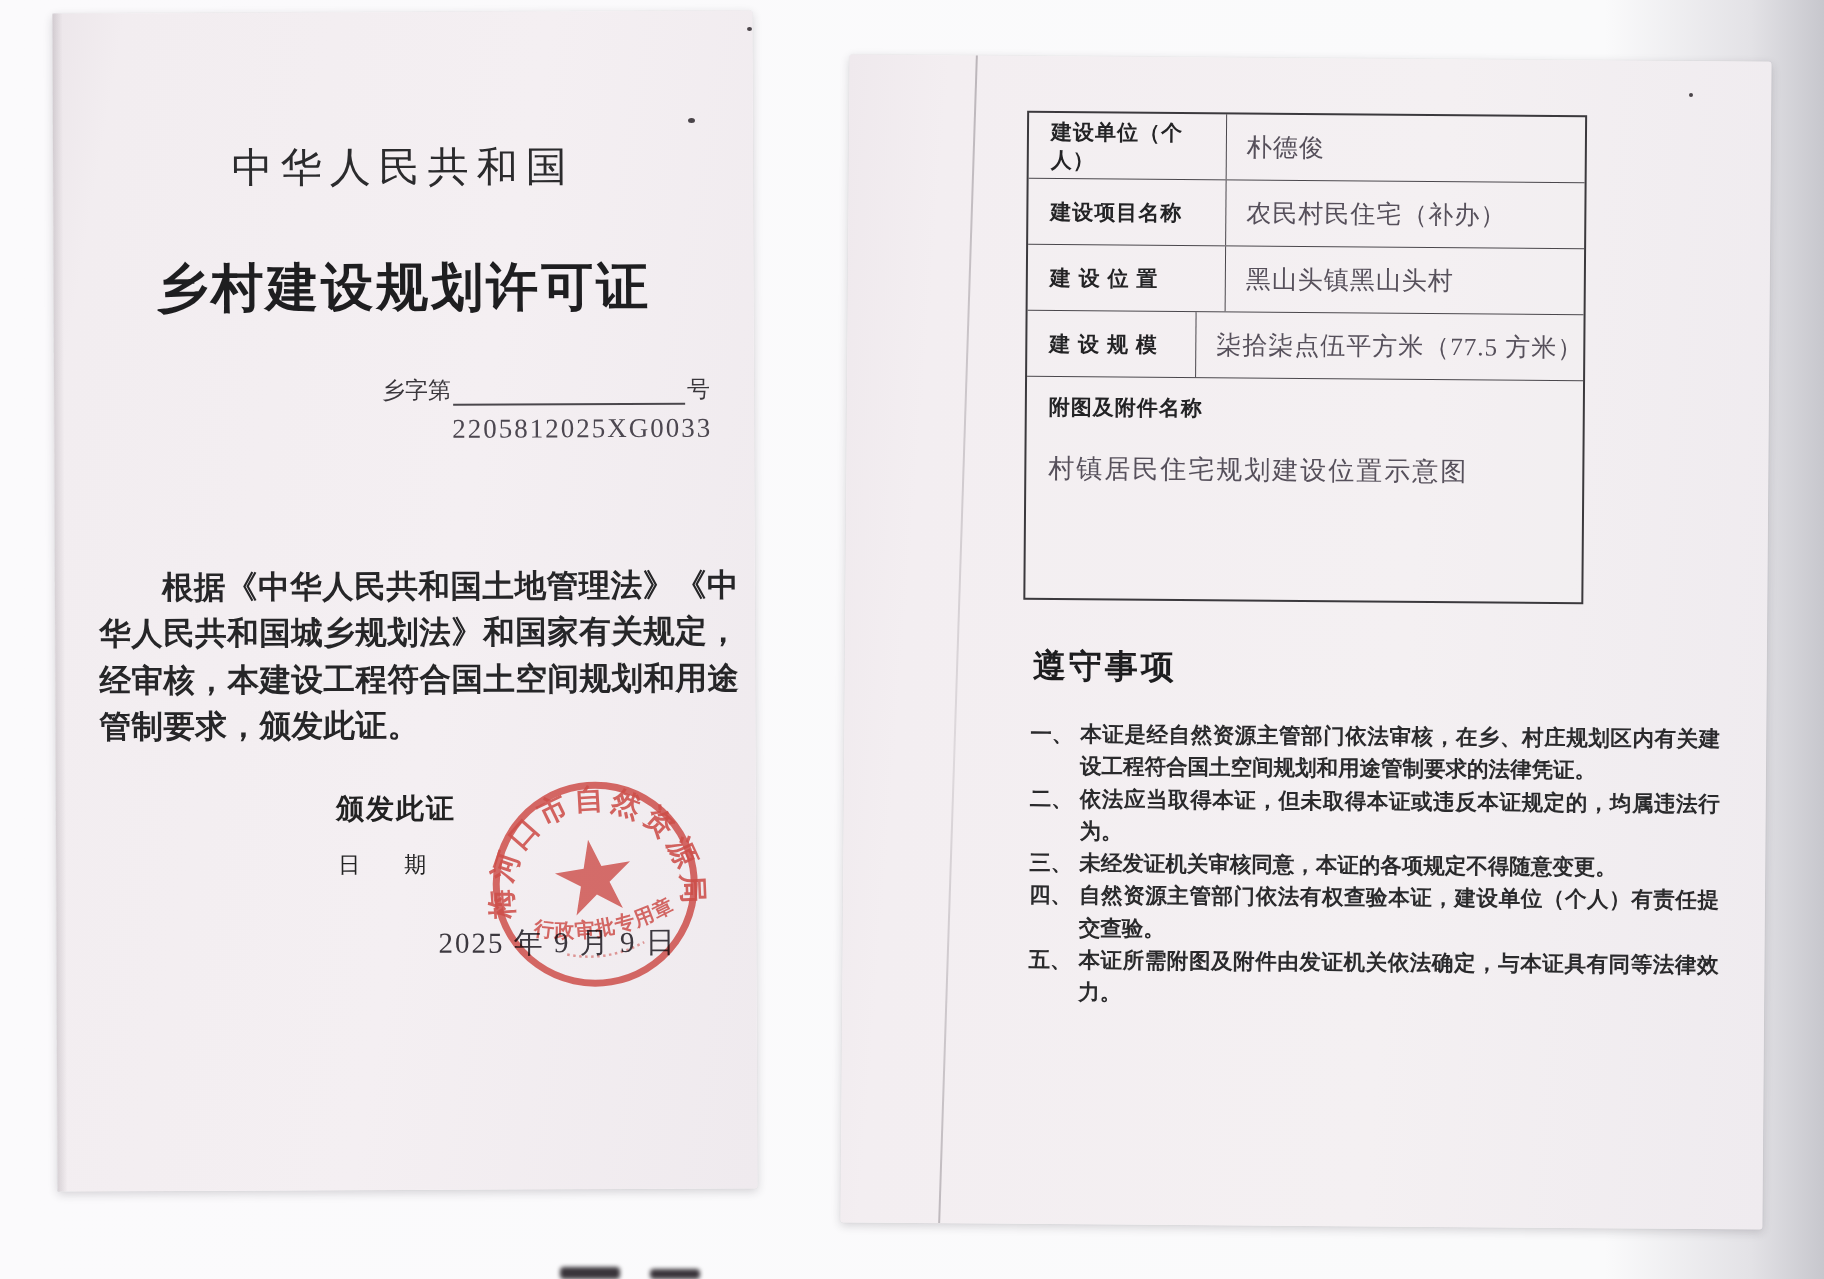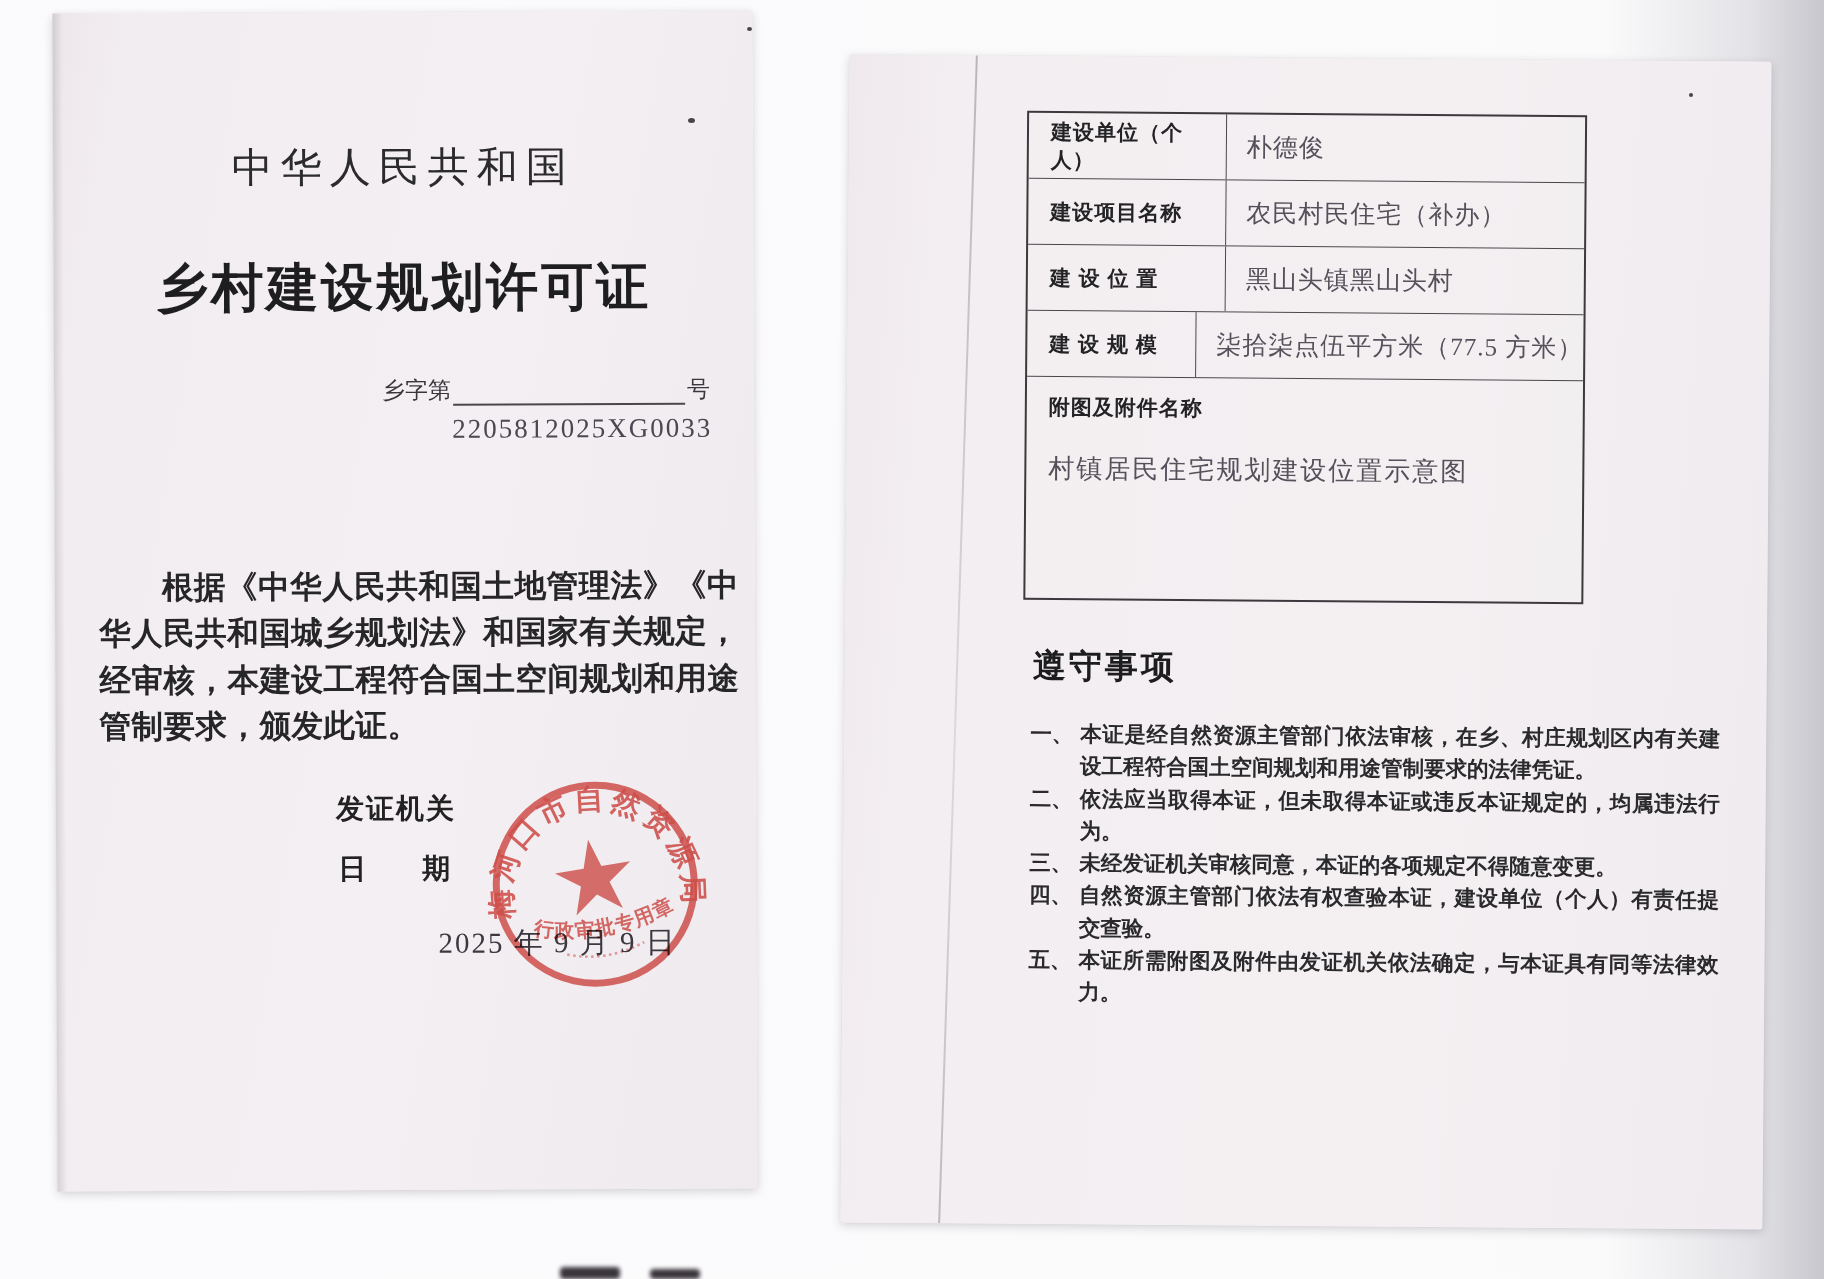--- a/index.html
+++ b/index.html
@@ -43,21 +43,21 @@
     margin:118px 16px 0 44px;
     font-size:31.5px;font-weight:700;line-height:1.47;letter-spacing:.5px;
     color:#262628;text-align:justify;text-indent:2em;
   }
   .issuer-label{
     position:absolute;left:280px;top:778px;
     font-size:28px;font-weight:700;color:#222;letter-spacing:2px;
   }
   .date-label{
     position:absolute;left:282px;top:838px;
-    font-size:28px;font-weight:700;color:#222;
+    font-size:22px;font-weight:400;color:#222;
   }
   .issue-date{
     position:absolute;left:382px;top:912px;
     font-family:"Liberation Serif", serif;
     font-size:29px;color:#3c383f;letter-spacing:2px;z-index:1;
   }
   .seal{
     position:absolute;left:428px;top:762px;width:222px;height:222px;z-index:2;
     transform:rotate(-9deg);mix-blend-mode:multiply;opacity:.92;
   }
@@ -125,21 +125,21 @@
 
   <div class="serial-row">
     <span>乡字第</span>
     <span class="serial-underline"></span>
     <span>号</span>
   </div>
   <div class="serial-number">2205812025XG0033</div>
 
   <div class="cert-body">根据《中华人民共和国土地管理法》《中华人民共和国城乡规划法》和国家有关规定，经审核，本建设工程符合国土空间规划和用途管制要求，颁发此证。</div>
 
-  <div class="issuer-label">发证机关</div>
+  <div class="issuer-label">颁发此证</div>
   <div class="date-label">日　　期</div>
   <div class="issue-date">2025 年 9 月 9 日</div>
 
   <svg class="seal" viewBox="0 0 222 222">
     <defs>
       <path id="sealArcTop" d="M 26 135 A 86 86 0 1 1 196 135" fill="none"></path>
       <path id="sealArcCaption" d="M 40 150 Q 111 174 182 150" fill="none"></path>
       <path id="sealArcMicro" d="M 72 176 Q 111 190 150 176" fill="none"></path>
     </defs>
     <circle cx="111" cy="111" r="99" fill="none" stroke="#d6453f" stroke-width="7" stroke-opacity="0.85"></circle>

